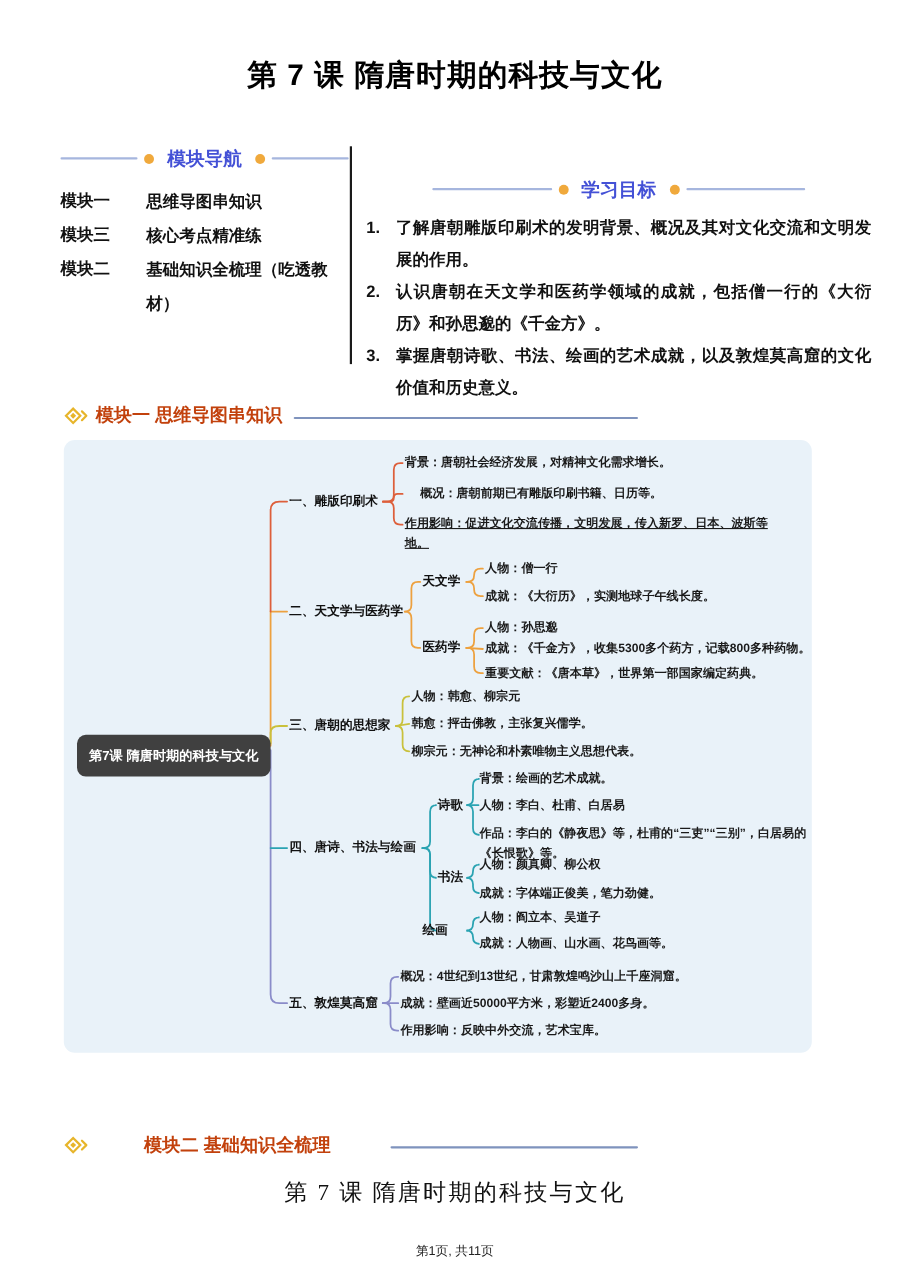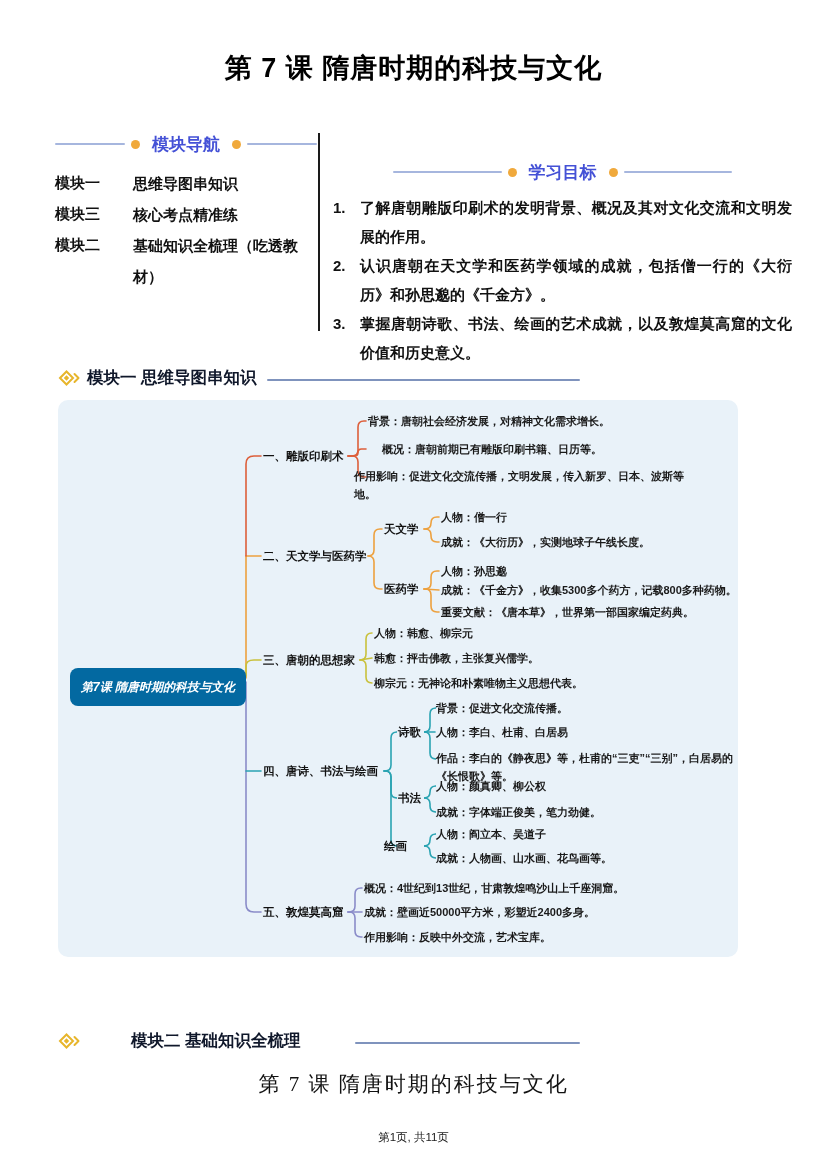--- a/index.html
+++ b/index.html
@@ -26,21 +26,21 @@
   .nav-item { display:flex; line-height:31px; font-size:15px; font-weight:bold; color:#111; }
   .nav-item .nav-label { width:78px; flex:none;font-family:Liberation Serif, serif; }
 
   .obj-list { margin-top:7px; }
   .obj-item { display:flex; font-size:15px; font-weight:bold; color:#111; line-height:29px; }
   .obj-item .obj-num { width:27px; flex:none; font-weight:bold; }
   .obj-item .obj-text { flex:1; text-align:justify; }
 
   
   .section-head { position:absolute; left:58px; width:522px; display:flex; align-items:center; }
-  .section-head .sh-text { font-size:16.5px; font-weight:bold; color:#0f172a; margin-left:7px; white-space:nowrap; }
+  .section-head .sh-text { font-size:16.5px; font-weight:bold; color:#c2410c; margin-left:7px; white-space:nowrap; }
   .section-head .sh-rule { flex:1; height:2px; background:#7f93bd; border-radius:1px; margin-left:10px; margin-top:3px; }
   .sh-icon { width:22px; height:18px; flex:none; }
 
   
   .mindmap { position:absolute; left:58px; top:400px; width:680px; height:557px;
              background:#e9f2f9; border-radius:10px; }
   .mindmap svg { position:absolute; left:0; top:0; }
   .mm-root { position:absolute; left:12px; top:268px; width:176px; height:38px;
              border-radius:8px; display:flex; align-items:center; justify-content:center;
              color:#fff; font-size:12px; font-weight:bold; letter-spacing:0; }
@@ -154,44 +154,44 @@
         <path d="M 367 332 L 366 332 Q 372 332 372 338 L 372 353 Q 372 359 378 359 L 377 359" fill="none" stroke="#2aa3b2" stroke-width="1.6" stroke-linecap="round"></path>
         <path d="M 367 398 L 366 398 Q 372 398 372 392 L 372 392 Q 372 386 378 386 L 377 386" fill="none" stroke="#2aa3b2" stroke-width="1.6" stroke-linecap="round"></path>
         <path d="M 367 398 L 366 398 Q 372 398 372 404 L 372 406 Q 372 412 378 412 L 377 412" fill="none" stroke="#2aa3b2" stroke-width="1.6" stroke-linecap="round"></path>
         <path d="M 367 446 L 366 446 Q 372 446 372 440 L 372 440 Q 372 434 378 434 L 377 434" fill="none" stroke="#2aa3b2" stroke-width="1.6" stroke-linecap="round"></path>
         <path d="M 367 446 L 366 446 Q 372 446 372 452 L 372 452 Q 372 458 378 458 L 377 458" fill="none" stroke="#2aa3b2" stroke-width="1.6" stroke-linecap="round"></path>
         <path d="M 290 512 L 291 512 Q 297 512 297 506 L 297 494 Q 297 488 303 488 L 304 488" fill="none" stroke="#8a8cc9" stroke-width="1.6" stroke-linecap="round"></path>
         <path d="M 290 512 L 304 512" fill="none" stroke="#8a8cc9" stroke-width="1.6" stroke-linecap="round"></path>
         <path d="M 290 512 L 291 512 Q 297 512 297 518 L 297 531 Q 297 537 303 537 L 304 537" fill="none" stroke="#8a8cc9" stroke-width="1.6" stroke-linecap="round"></path>
       </svg>
 
-    <div class="mm-root" id="mm-root" style="background: #0369a1; font-style: italic;">第7课 隋唐时期的科技与文化</div>
+    <div class="mm-root" id="mm-root" style="background: #404040;">第7课 隋唐时期的科技与文化</div>
 
     <div class="mm-label" style="left:205px; top:47px;">一、雕版印刷术</div>
     <div class="mm-leaf" style="left:310px; top:12px;">背景：唐朝社会经济发展，对精神文化需求增长。</div>
     <div class="mm-leaf" style="left:324px; top:40px;">概况：唐朝前期已有雕版印刷书籍、日历等。</div>
-    <div class="mm-leaf wrap" style="left:296px; top:68px; width:332px;">作用影响：促进文化交流传播，文明发展，传入新罗、日本、波斯等地。</div>
+    <div class="mm-leaf wrap" style="left:310px; top:68px; width:332px;text-decoration:underline;">作用影响：促进文化交流传播，文明发展，传入新罗、日本、波斯等地。</div>
 
     <div class="mm-label" style="left:205px; top:147px;">二、天文学与医药学</div>
     <div class="mm-label" style="left:326px; top:120px;">天文学</div>
     <div class="mm-leaf" style="left:383px; top:108px;">人物：僧一行</div>
     <div class="mm-leaf" style="left:383px; top:133px;">成就：《大衍历》，实测地球子午线长度。</div>
     <div class="mm-label" style="left:326px; top:180px;">医药学</div>
     <div class="mm-leaf" style="left:383px; top:162px;">人物：孙思邈</div>
     <div class="mm-leaf" style="left:383px; top:181px;">成就：《千金方》，收集5300多个药方，记载800多种药物。</div>
     <div class="mm-leaf" style="left:383px; top:203px;">重要文献：《唐本草》，世界第一部国家编定药典。</div>
 
     <div class="mm-label" style="left:205px; top:251px;">三、唐朝的思想家</div>
     <div class="mm-leaf" style="left:316px; top:224px;">人物：韩愈、柳宗元</div>
     <div class="mm-leaf" style="left:316px; top:249px;">韩愈：抨击佛教，主张复兴儒学。</div>
     <div class="mm-leaf" style="left:316px; top:274px;">柳宗元：无神论和朴素唯物主义思想代表。</div>
 
     <div class="mm-label" style="left:205px; top:362px;">四、唐诗、书法与绘画</div>
     <div class="mm-label" style="left:340px; top:323px;">诗歌</div>
-    <div class="mm-leaf" style="left:378px; top:299px;">背景：促进文化交流传播。</div>
+    <div class="mm-leaf" style="left:378px; top:299px;">背景：绘画的艺术成就。</div>
     <div class="mm-leaf" style="left:378px; top:323px;">人物：李白、杜甫、白居易</div>
     <div class="mm-leaf wrap" style="left:378px; top:350px; width:304px;">作品：李白的《静夜思》等，杜甫的“三吏”“三别”，白居易的《长恨歌》等。</div>
     <div class="mm-label" style="left:340px; top:389px;">书法</div>
     <div class="mm-leaf" style="left:378px; top:377px;">人物：颜真卿、柳公权</div>
     <div class="mm-leaf" style="left:378px; top:403px;">成就：字体端正俊美，笔力劲健。</div>
     <div class="mm-label" style="left:326px; top:437px;">绘画</div>
     <div class="mm-leaf" style="left:378px; top:425px;">人物：阎立本、吴道子</div>
     <div class="mm-leaf" style="left:378px; top:449px;">成就：人物画、山水画、花鸟画等。</div>
 
     <div class="mm-label" style="left:205px; top:503px;">五、敦煌莫高窟</div>

